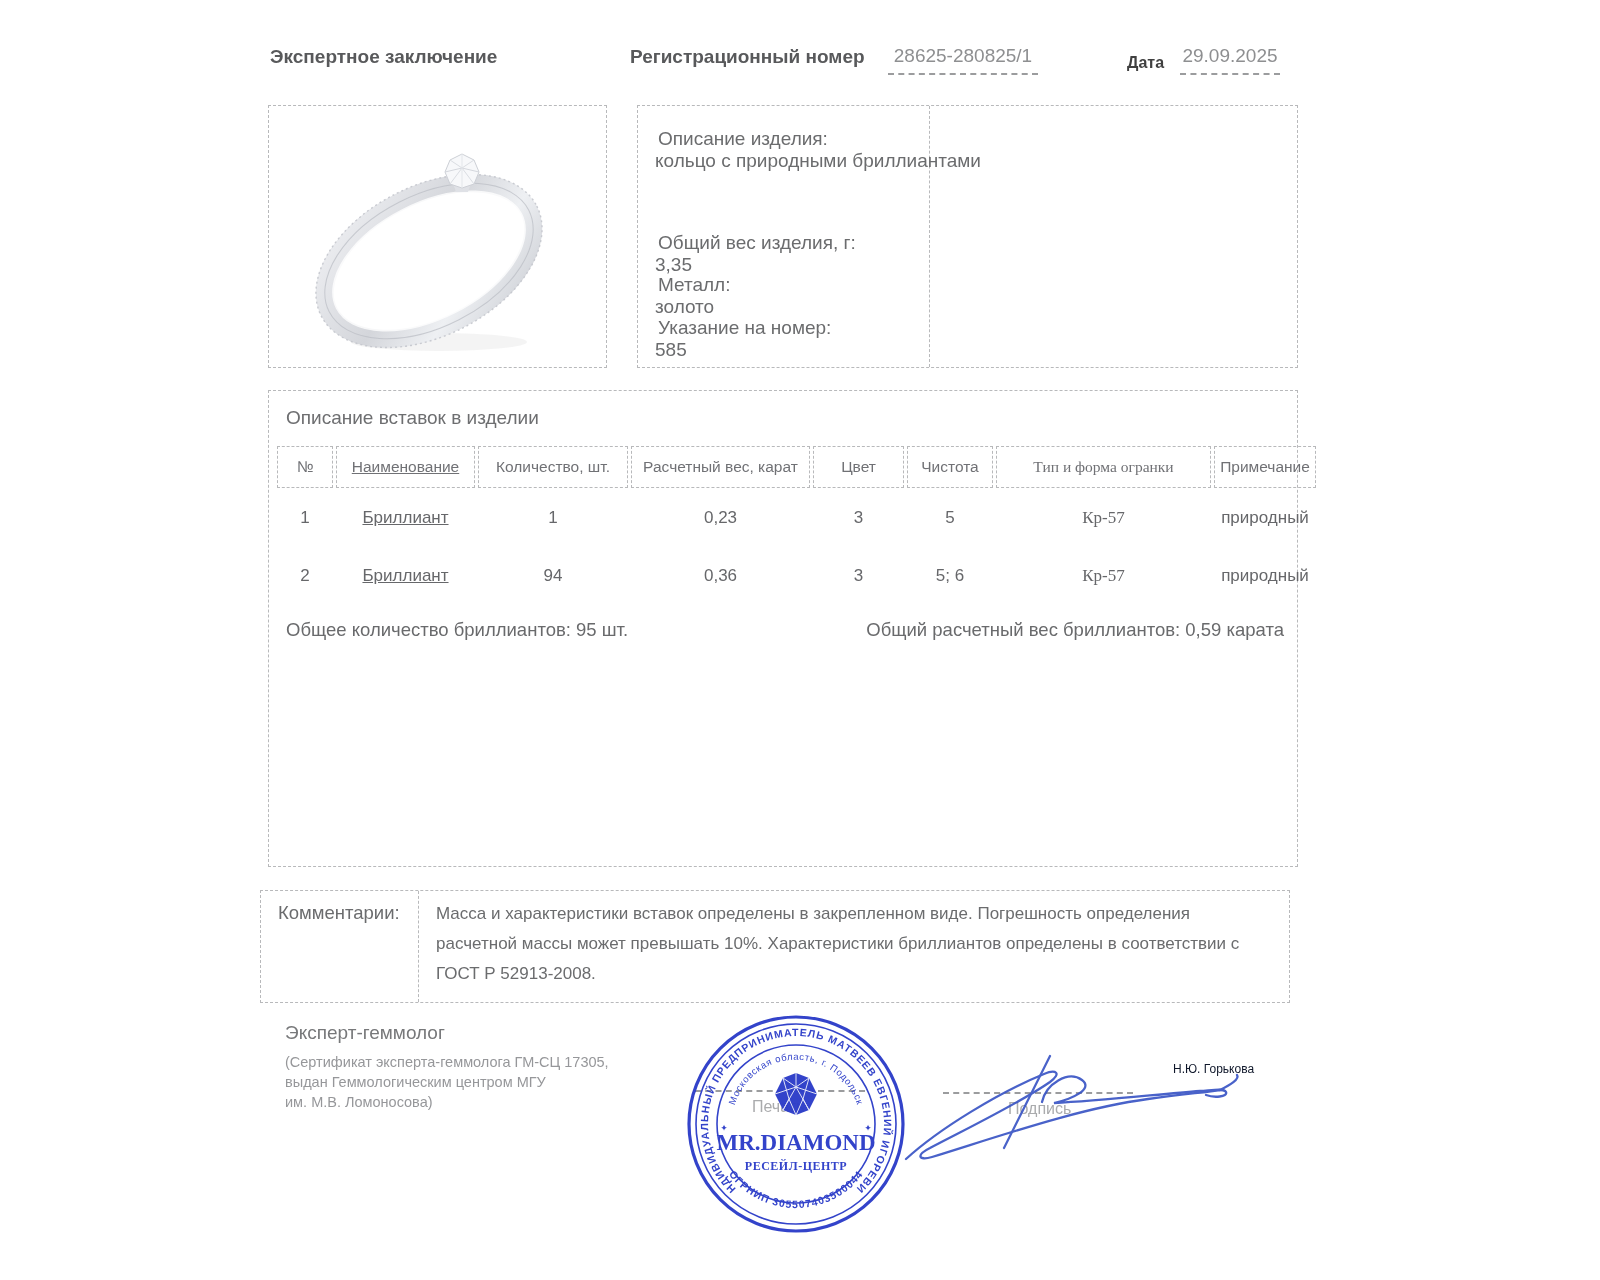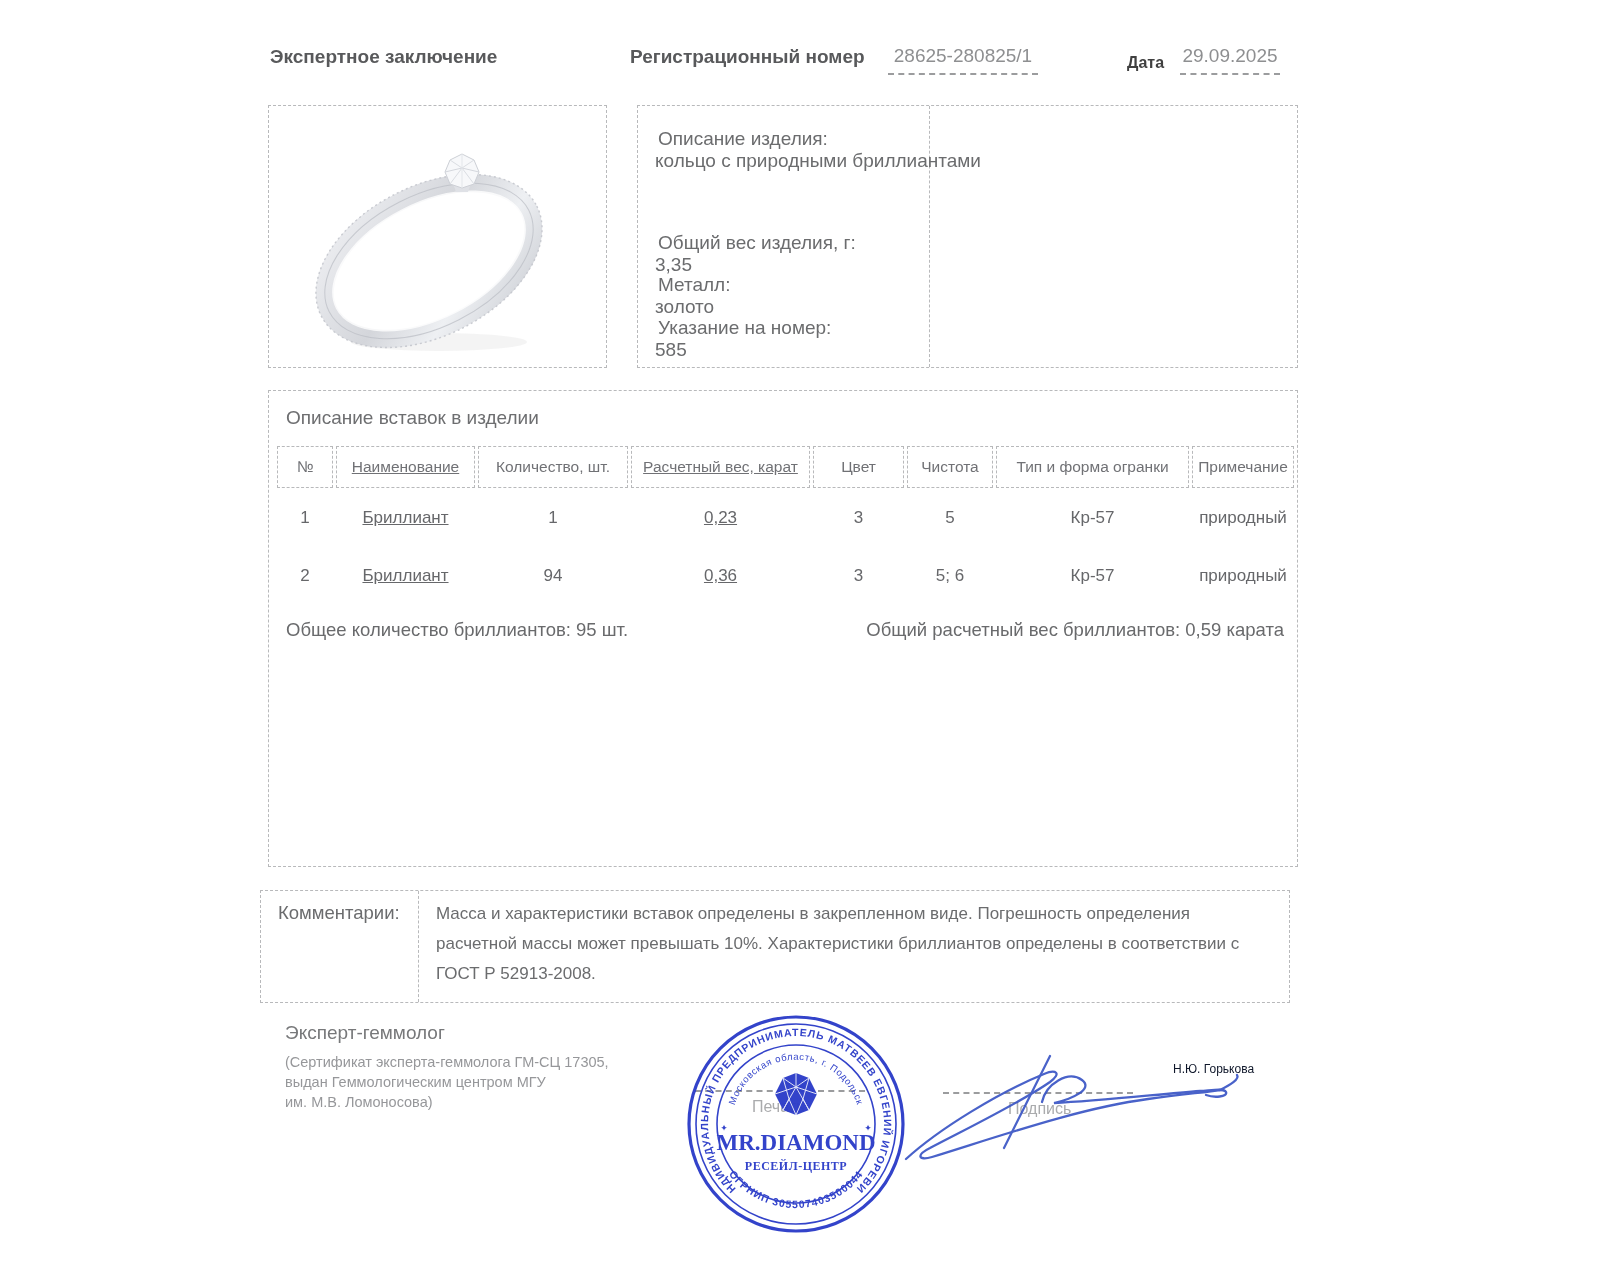--- a/index.html
+++ b/index.html
@@ -27,22 +27,22 @@
   .desc-label { width:291px; padding-left:20px; font-size:19px; color:#6b6c6e; }
   .desc-value { padding-left:17px; font-size:19px; color:#6b6c6e; }
 
   
   .inserts-box { position:absolute; left:268px; top:390px; width:1030px; height:477px; }
   .inserts-title { position:absolute; left:17px; top:16px; font-size:19px; color:#6d6e70; }
   .tbl-head { position:absolute; left:8px; top:55px; display:flex; gap:3px; }
   .tbl-head .cell { border:1px dashed #b8b9bb; height:42px; display:flex; align-items:center; justify-content:center; font-size:15.5px; color:#707175; text-align:center; }
   .tbl-row { position:absolute; left:8px; display:flex; gap:3px; }
   .tbl-row .cell { height:58px; display:flex; align-items:center; justify-content:center; font-size:17px; color:#66676a; text-align:center; }
-  .c0{width:56px;} .c1{width:139px;text-decoration:underline;} .c2{width:150px;} .c3{width:179px;text-decoration:underline;}
-  .c4{width:91px;} .c5{width:86px;} .c6{width:193px;} .c7{width:102px;}
+  .c0{width:56px;} .c1{width:139px;text-decoration:underline;} .c2{width:150px;} .c3{width:179px;}
+  .c4{width:91px;} .c5{width:86px;} .c6{width:215px;font-family:Liberation Serif, serif;} .c7{width:102px;}
   .tbl-totals { position:absolute; left:17px; top:228px; width:998px; display:flex; justify-content:space-between; font-size:18.5px; color:#696a6c; }
 
   
   .comments-box { position:absolute; left:260px; top:890px; width:1030px; height:113px; }
   .comments-divider { position:absolute; left:157px; top:0; bottom:0; width:0; border-left:1px dashed #b8b9bb; }
   .comments-label { position:absolute; left:17px; top:11px; font-size:18.5px; color:#6b6c6e; }
   .comments-text { position:absolute; left:175px; top:8px; width:835px; font-size:17px; line-height:30px; color:#6b6c6e; }
 
   
   .expert-title { position:absolute; left:285px; top:1022px; font-size:19px; color:#77787a; }

